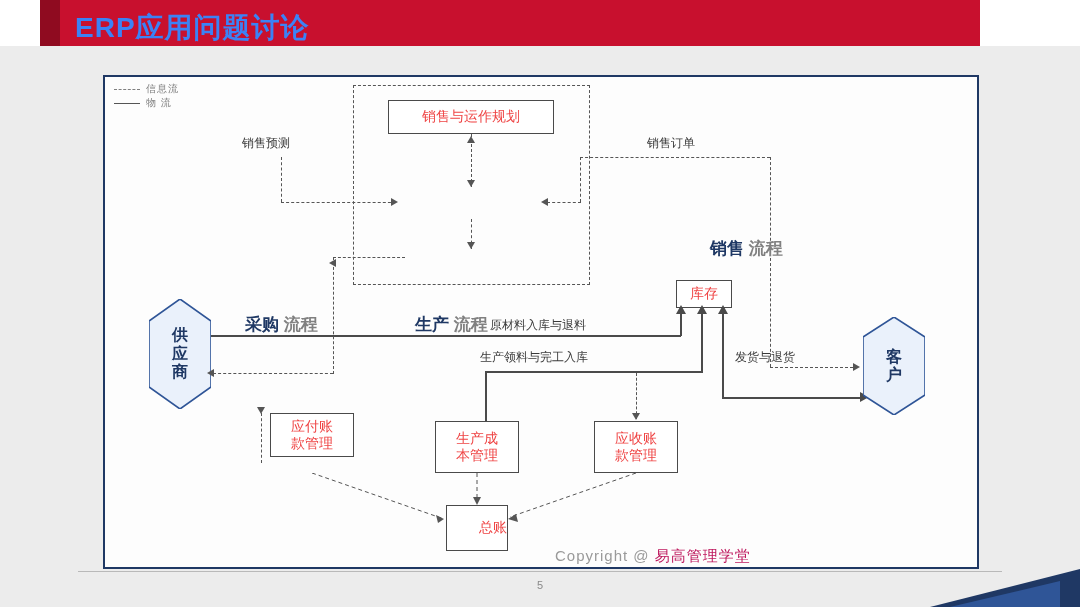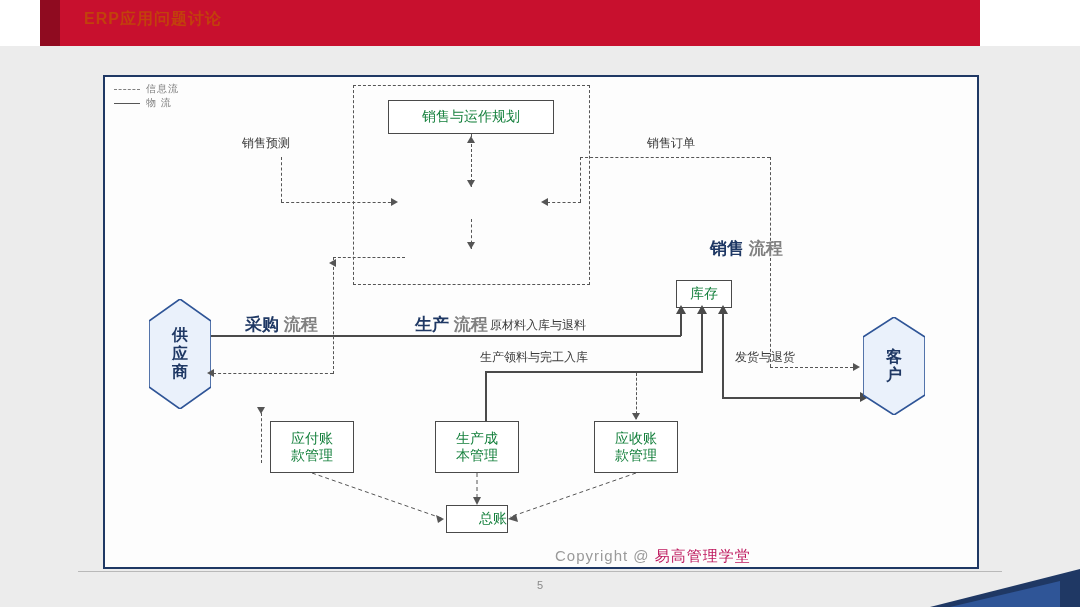--- a/index.html
+++ b/index.html
@@ -17,22 +17,22 @@
   }
   .header-red{
     position:absolute; left:40px; top:0; width:940px; height:46px;
     background:#c8102e;
   }
   .header-dark{
     position:absolute; left:40px; top:0; width:20px; height:46px;
     background:#8f0b20;
   }
   .header-title{
-    position:absolute; left:84px; top:9px;
-    color:#c2410c; font-size:16px; font-weight:bold;
+    position:absolute; left:75px; top:9px;
+    color:#3b82f6; font-size:28px; font-weight:bold;
     letter-spacing:1px;
     white-space:nowrap;
   }
   
   .slide-body{
     position:absolute; left:0; top:46px; width:1080px; height:561px;
     background:#ececec;
   }
   .diagram-frame{
     position:absolute; left:103px; top:29px; width:872px; height:490px;
@@ -59,21 +59,21 @@
   .corner-shape .c2{
     position:absolute; right:20px; bottom:0; width:0; height:0;
     border-left:110px solid transparent;
     border-bottom:26px solid #2f5597;
   }
   
   .box{
     position:absolute;
     border:1px solid #4a4a4a;
     background:#ffffff;
-    color:#15803d;
+    color:#ef4444;
     font-size:14px;
     display:flex; align-items:center; justify-content:center;
     text-align:center;
     line-height:1.25;
     box-sizing:border-box;
   }
   .box.two-line{ font-size:14px; }
   .legend{
     position:absolute; left:112px; top:96px;
     font-size:10px; color:#7f7f7f;
@@ -249,33 +249,33 @@
 
     <div class="dl dl-h" style="left:108px; top:296px; width:120px;"></div>
     <div class="ar ar-l" style="left:102px; top:292px;"></div>
     <div class="dl dl-v" style="left:228px; top:180px; height:117px;"></div>
     <div class="dl dl-h" style="left:228px; top:180px; width:72px;"></div>
     <div class="ar ar-l" style="left:224px; top:182px;"></div>
 
     <div class="dl dl-v" style="left:156px; top:336px; height:50px;"></div>
     <div class="ar ar-d" style="left:152px; top:330px;"></div>
 
-    <div class="box two-line" style="left:165px; top:344px; width:84px; height:52px; flex-direction:column;">
+    <div class="box two-line" style="left:165px; top:336px; width:84px; height:44px; flex-direction:column;">
       <span>应付账</span>
       <span>款管理</span>
     </div>
     <div class="box two-line" style="left:330px; top:344px; width:84px; height:52px; flex-direction:column;">
       <span>生产成</span>
       <span>本管理</span>
     </div>
     <div class="box two-line" style="left:489px; top:344px; width:84px; height:52px; flex-direction:column;">
       <span>应收账</span>
       <span>款管理</span>
     </div>
-    <div class="box" style="left:341px; top:428px; width:62px; height:28px;padding-left:32px;">
+    <div class="box" style="left:341px; top:428px; width:62px; height:46px;padding-left:32px;">
       <span>总账</span>
     </div>
 
     <div class="dl dl-v" style="left:531px; top:296px; height:46px;"></div>
     <div class="ar ar-d" style="left:527px; top:336px;"></div>
 
     <div class="dl" style="left:207px; top:396px; width:150px; height:62px; border:none;">
       <svg width="150" height="62">
         <line x1="0" y1="0" x2="132" y2="46" stroke="#555555" stroke-width="1" stroke-dasharray="4,3"></line>
         <polygon points="132,46 124,42 126,50" fill="#555555"></polygon>

